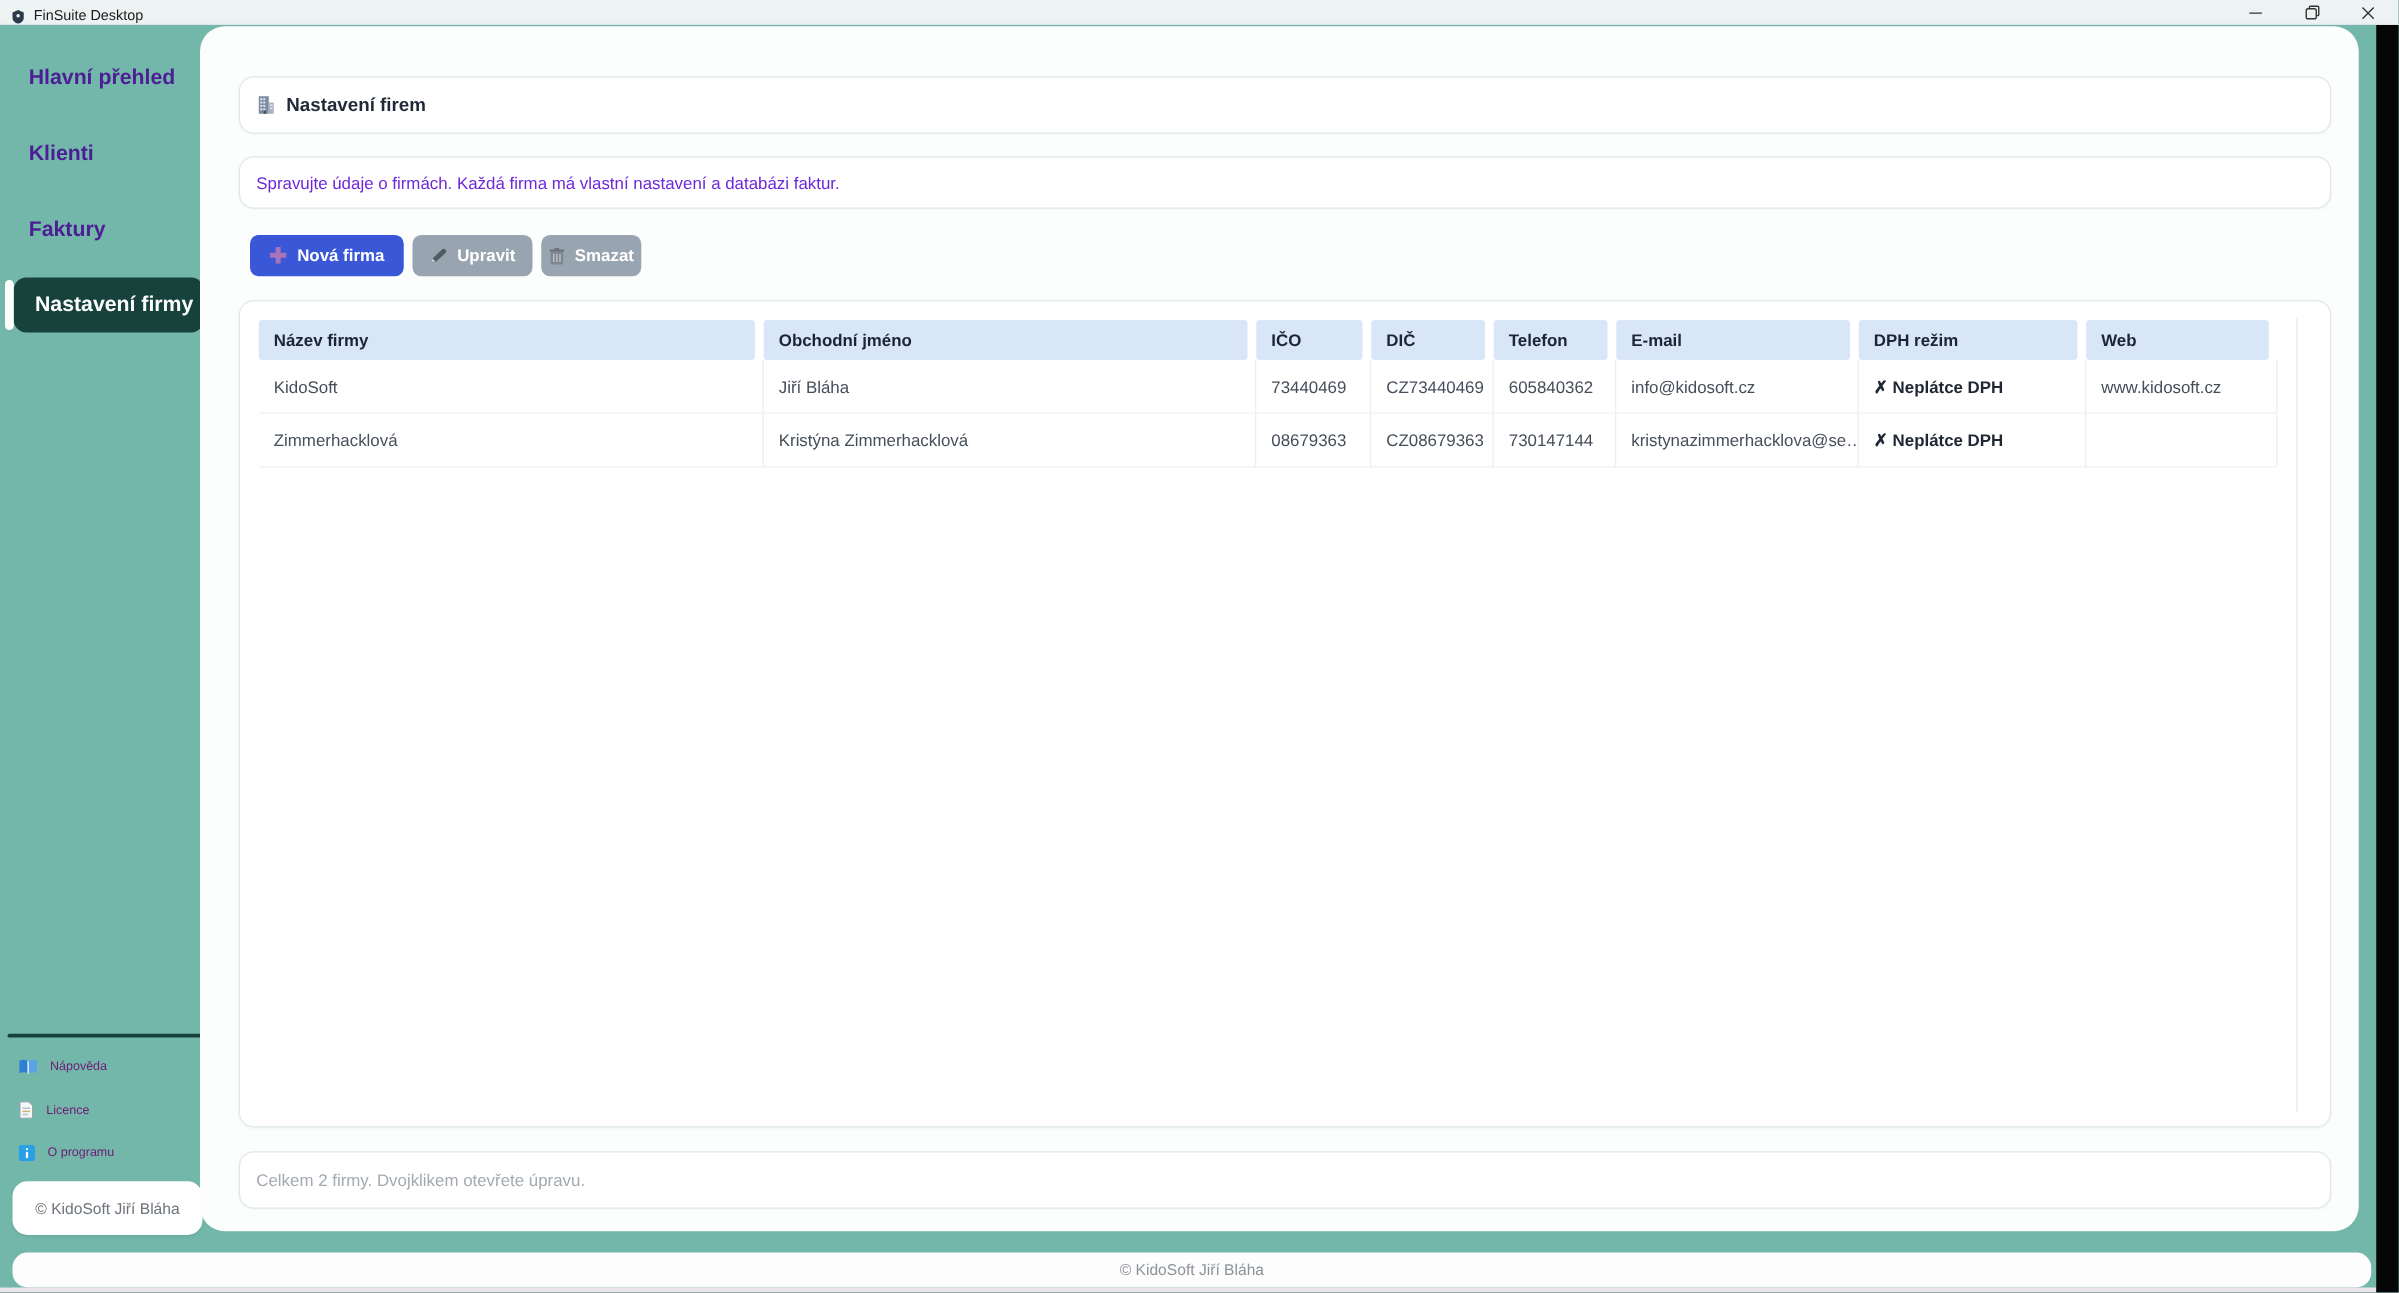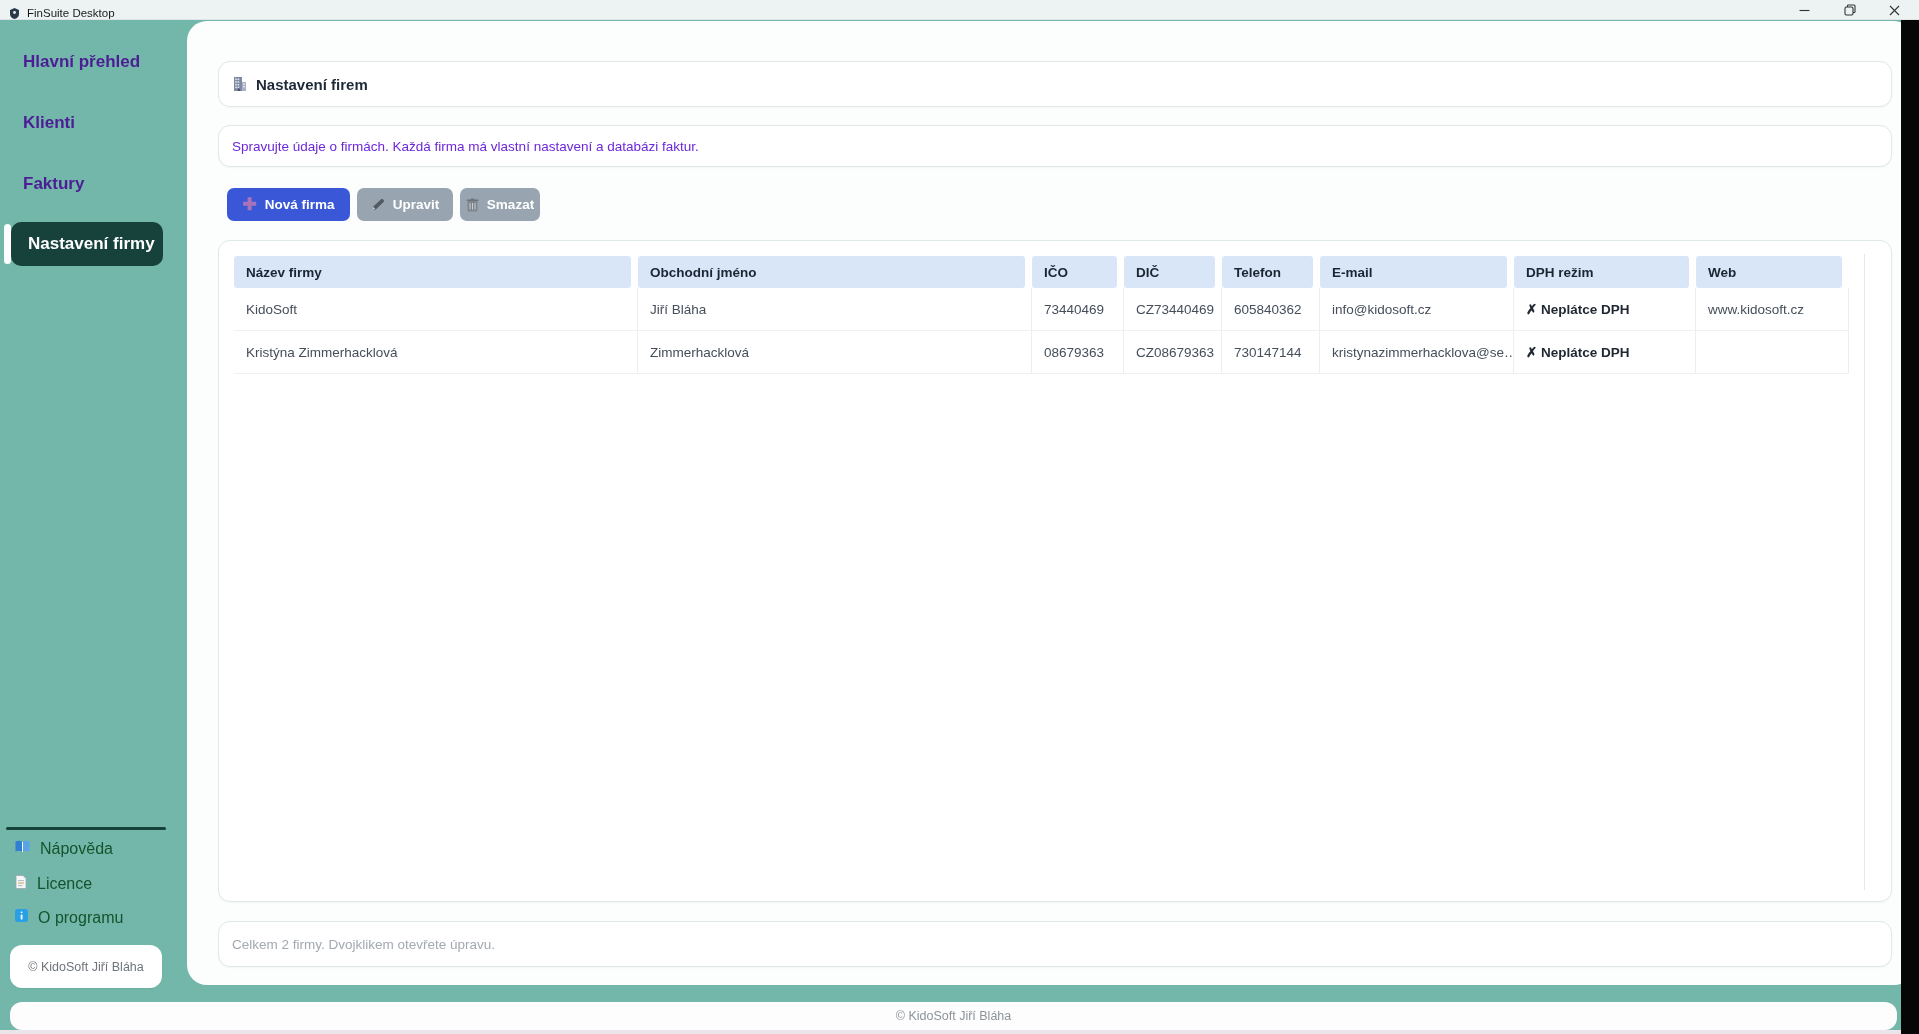--- a/index.html
+++ b/index.html
@@ -25,29 +25,29 @@
   .nav-item { height:24px; line-height:24px; margin:0 0 37px 0; padding-left:23px;
     font-size:17px; font-weight:700; color:#4c1d95; white-space:nowrap; cursor:default; }
   .nav-item.f3 { margin-bottom:26px; }
   .nav-item-active { position:relative; margin-left:11px; width:152px; height:44px;
     background:#17423b; border-radius:10px; display:flex; align-items:center;
     padding-left:17px; color:#ffffff; font-size:17px; font-weight:700; overflow:hidden; white-space:nowrap; }
   .nav-indicator { position:absolute; left:4px; width:7px; height:40px; top:204px;
     background:#ffffff; border-radius:5px; z-index:2; }
   .side-divider { position:absolute; left:6px; top:807px; width:160px; height:3px;
     background:#17423b; border-radius:2px; }
-  .sb-item { position:absolute; left:15px; height:26px; display:flex; 
-    gap:10px; font-size:16px; color:#14532d; }
+  .sb-item { position:absolute; left:15px; height:26px; display:flex; align-items:center;
+    gap:10px; font-size:10px; color:#701a75; }
   .sb-item.i1 { top:820px; } .sb-item.i2 { top:855px; } .sb-item.i3 { top:889px; }
   .side-copy { position:absolute; left:10px; top:925px; width:152px; height:43px;
     background:#ffffff; border-radius:12px; display:flex; align-items:center; justify-content:center;
     font-size:12.5px; color:#6e747b; box-shadow:0 1px 2px rgba(0,0,0,.06); }
 
   
-  .main-card { position:absolute; left:187px; top:1px; width:1727px; height:964px;
+  .main-card { position:absolute; left:160px; top:1px; width:1727px; height:964px;
     background:#fcfdfd; border-radius:20px; z-index:5; }
   .card { position:absolute; left:31px; width:1674px; background:#ffffff;
     border:1px solid #dfe9e5; border-radius:12px; box-shadow:0 1px 2px rgba(0,0,0,.03); }
   .hdr-card { top:40px; height:46px; display:flex; align-items:center; padding-left:13px; gap:8px; }
   .hdr-title { font-size:15px; font-weight:700; color:#1f2937; }
   .sub-card { top:104px; height:42px; display:flex; align-items:center; padding-left:13px; }
   .sub-text { font-size:13.5px; color:#6d28d9; }
 
   .btn-row { position:absolute; left:40px; top:167px; display:flex; gap:7px; }
   .btn { height:33px; border:none; border-radius:7px; display:flex; align-items:center;
@@ -241,22 +241,22 @@
                 <div class="td c1">KidoSoft</div>
                 <div class="td c0">Jiří Bláha</div>
                 <div class="td c2">73440469</div>
                 <div class="td c3">CZ73440469</div>
                 <div class="td c4">605840362</div>
                 <div class="td c5">info@kidosoft.cz</div>
                 <div class="td c6">✗ Neplátce DPH</div>
                 <div class="td c7">www.kidosoft.cz</div>
               </div>
               <div class="grid-row tr">
+                <div class="td c1">Zimmerhacklová</div>
                 <div class="td c0">Kristýna Zimmerhacklová</div>
-                <div class="td c1">Zimmerhacklová</div>
                 <div class="td c2">08679363</div>
                 <div class="td c3">CZ08679363</div>
                 <div class="td c4">730147144</div>
                 <div class="td c5">kristynazimmerhacklova@se…</div>
                 <div class="td c6">✗ Neplátce DPH</div>
                 <div class="td c7"></div>
               </div>
             </div>
         </div>
         <div class="grid-vline"></div>

